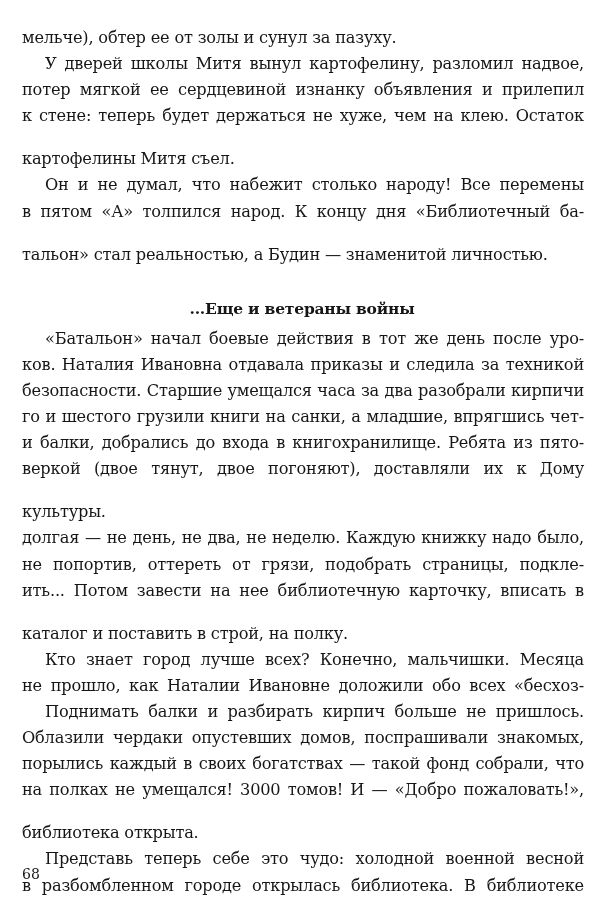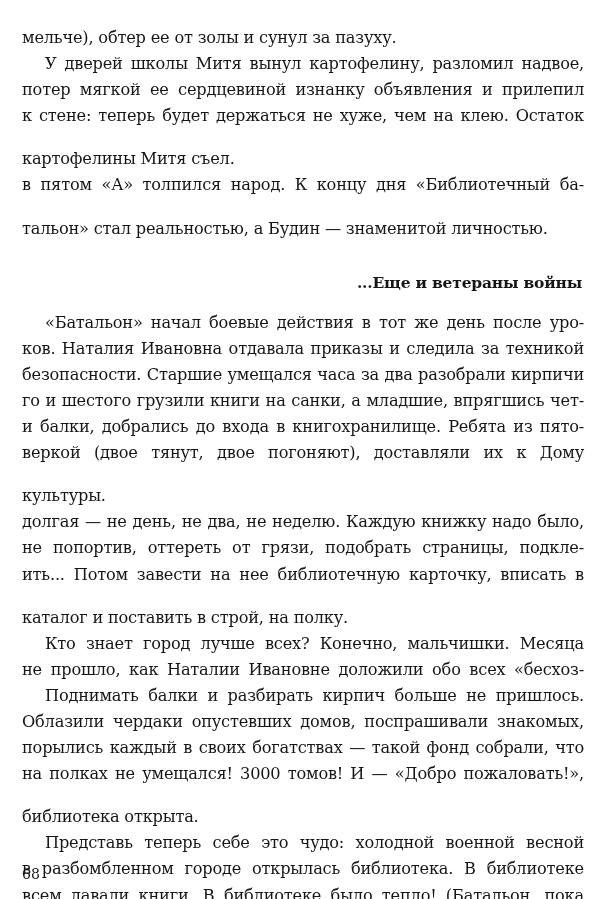--- a/index.html
+++ b/index.html
@@ -7,22 +7,22 @@
   .page {
     position: absolute; left: 22px; top: 8px; width: 562px;
     font-family: "DejaVu Serif", serif;
     font-size: 16.2px; line-height: 26.1px; color: #161616;
     letter-spacing: -0.2px;
   }
   .line { white-space: nowrap; text-align: justify; text-align-last: justify; height: 26.1px; overflow: visible; }
   .line.last { text-align-last: left; margin-top: 17px; }
   .line.indent { padding-left: 23px; }
   .heading {
-    text-align: right; font-weight: bold; font-size: 15.5px;
-    margin-top: 26px; margin-bottom: 12px; height: 30px; line-height: 30px;
+    text-align: center; font-weight: bold; font-size: 15.5px;
+    margin-top: 26px; margin-bottom: 2px; height: 30px; line-height: 30px;
     padding-right: 2px;
   }
   .page-number {
     position: absolute; left: 22px; top: 866px;
     font-family: "DejaVu Serif", serif; font-size: 14px; color: #161616;
   }
 </style>
 </head>
 <body>
 
@@ -30,20 +30,21 @@
     <div class="paragraph">
       <div class="line last">мельче), обтер ее от золы и сунул за пазуху.</div>
     </div>
     <div class="paragraph">
       <div class="line indent">У дверей школы Митя вынул картофелину, разломил надвое,</div>
       <div class="line">потер мягкой ее сердцевиной изнанку объявления и прилепил</div>
       <div class="line">к стене: теперь будет держаться не хуже, чем на клею. Остаток</div>
       <div class="line last">картофелины Митя съел.</div>
     </div>
     <div class="paragraph">
+      <div class="line indent">Он и не думал, что набежит столько народу! Все перемены</div>
       <div class="line">в пятом «А» толпился народ. К концу дня «Библиотечный ба-</div>
       <div class="line last">тальон» стал реальностью, а Будин — знаменитой личностью.</div>
     </div>
     <div class="heading">...Еще и ветераны войны</div>
     <div class="paragraph">
       <div class="line indent">«Батальон» начал боевые действия в тот же день после уро-</div>
       <div class="line">ков. Наталия Ивановна отдавала приказы и следила за техникой</div>
       <div class="line">безопасности. Старшие умещался часа за два разобрали кирпичи</div>
       <div class="line">го и шестого грузили книги на санки, а младшие, впрягшись чет-</div>
       <div class="line">и балки, добрались до входа в книгохранилище. Ребята из пято-</div>

